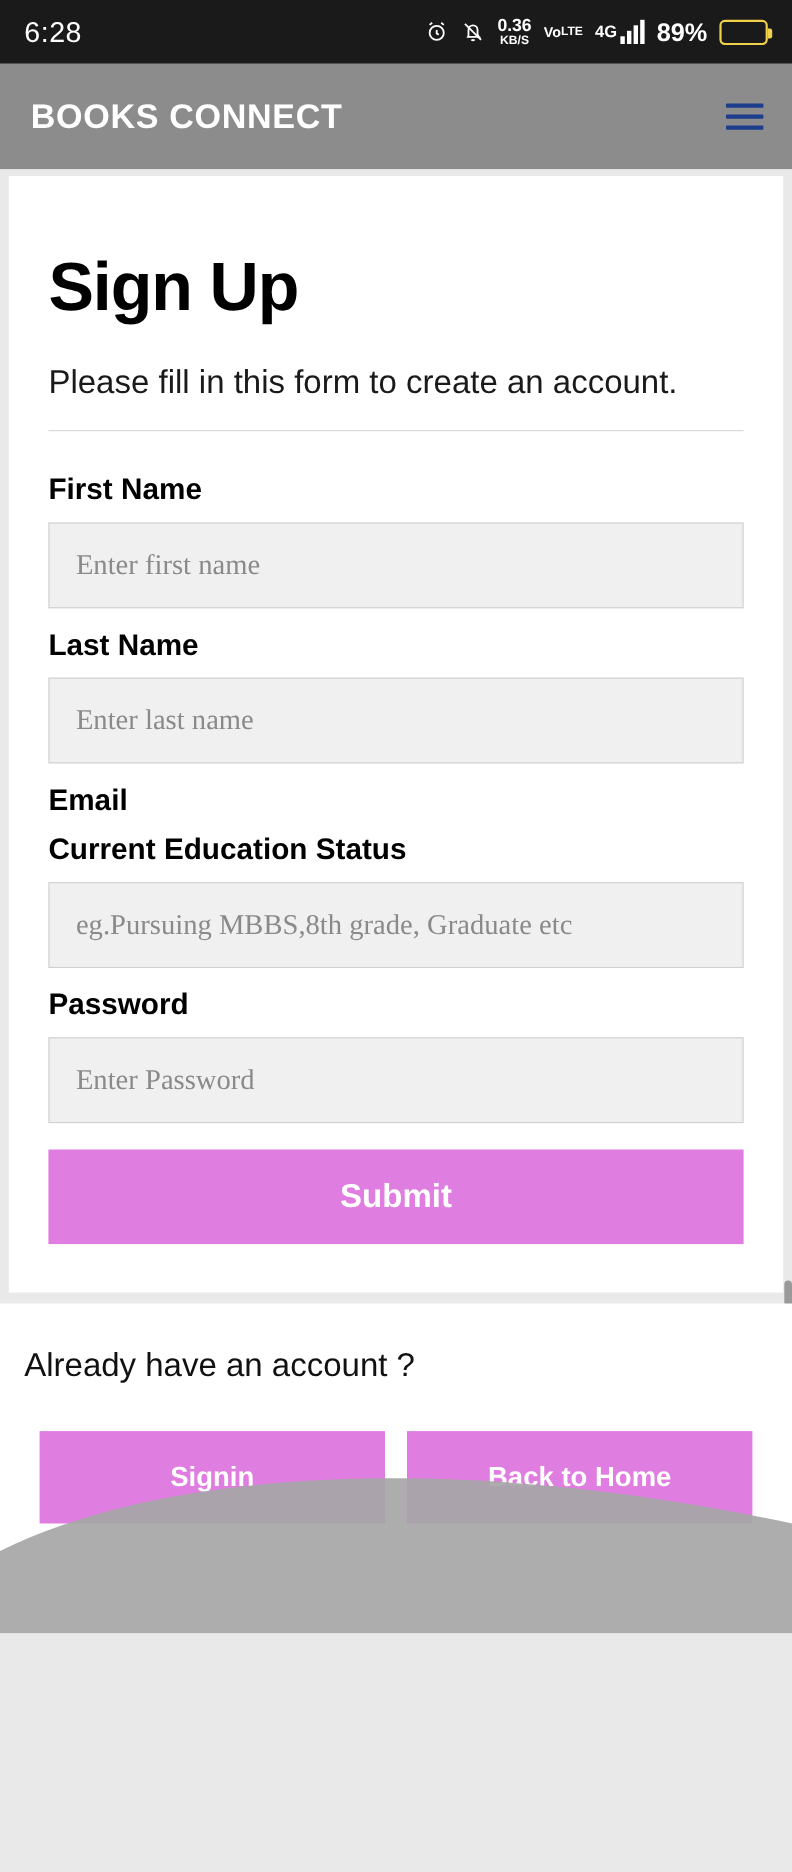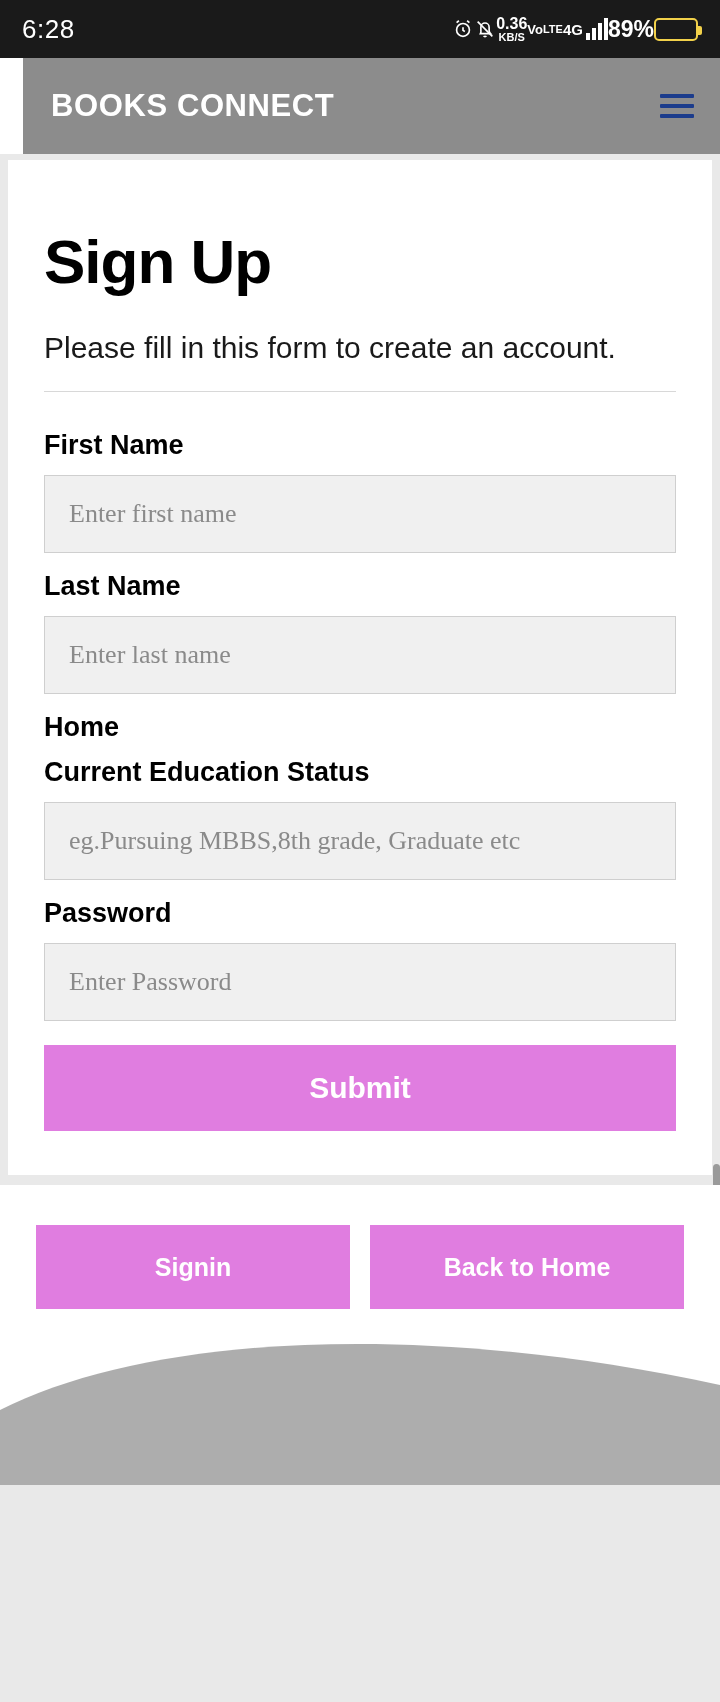--- a/index.html
+++ b/index.html
@@ -21,20 +21,21 @@
     justify-content: space-between;
     padding: 0 22px;
   }
   .status-clock {
     font-size: 26px;
     letter-spacing: 0.5px;
   }
   .status-right {
     display: flex;
     align-items: center;
+    gap: 11px;
   }
   .status-icon { display: inline-flex; align-items: center; }
   .net-speed {
     display: flex;
     flex-direction: column;
     align-items: center;
     line-height: 1;
   }
   .net-speed .val { font-size: 16px; font-weight: bold; }
   .net-speed .unit { font-size: 11px; font-weight: bold; }
@@ -78,21 +79,20 @@
   .battery .lvl { height: 100%; width: 89%; background: #f2d14a; border-radius: 2px; }
 
   
   .app-bar {
     height: 96px;
     background: #8c8c8c;
     display: flex;
     align-items: center;
     justify-content: space-between;
     padding: 0 26px 0 28px;
-    margin-left: 23px;
   }
   .app-title {
     color: #ffffff;
     font-size: 31px;
     font-weight: bold;
     letter-spacing: 0.6px;
   }
   .hamburger { display: flex; flex-direction: column; gap: 6px; cursor: pointer; }
   .hamburger i { display: block; width: 34px; height: 4px; background: #1c3c8c; border-radius: 1px; }
 
@@ -263,35 +263,36 @@
       <h1 class="signup-title">Sign Up</h1>
       <div class="subtitle">Please fill in this form to create an account.</div>
       <div class="divider"></div>
 
       <label class="field-label">First Name</label>
       <input class="field-input" type="text" placeholder="Enter first name" style="">
 
       <label class="field-label">Last Name</label>
       <input class="field-input" type="text" placeholder="Enter last name" style="">
 
-      <label class="field-label">Home</label>
+      <label class="field-label">Email</label>
 
       <label class="field-label">Current Education Status</label>
       <input class="field-input" type="text" placeholder="eg.Pursuing MBBS,8th grade, Graduate etc" style="">
 
       <label class="field-label">Password</label>
       <input class="field-input" type="password" placeholder="Enter Password" style="">
 
       <button class="submit-btn">Submit</button>
     </div>
   </div>
 
   <div class="scroll-track"></div>
 
   <div class="footer-sec">
+    <div class="already-text">Already have an account ?</div>
     <div class="btn-row">
       <button class="pill-btn">Signin</button>
       <button class="pill-btn">Back to Home</button>
     </div>
     <div class="wave">
       <svg viewBox="0 0 720 170" preserveAspectRatio="none">
         <path d="M0,95 C150,20 420,5 720,70 L720,170 L0,170 Z" fill="#a6a6a6" opacity="0.92"></path>
       </svg>
     </div>
   </div>

